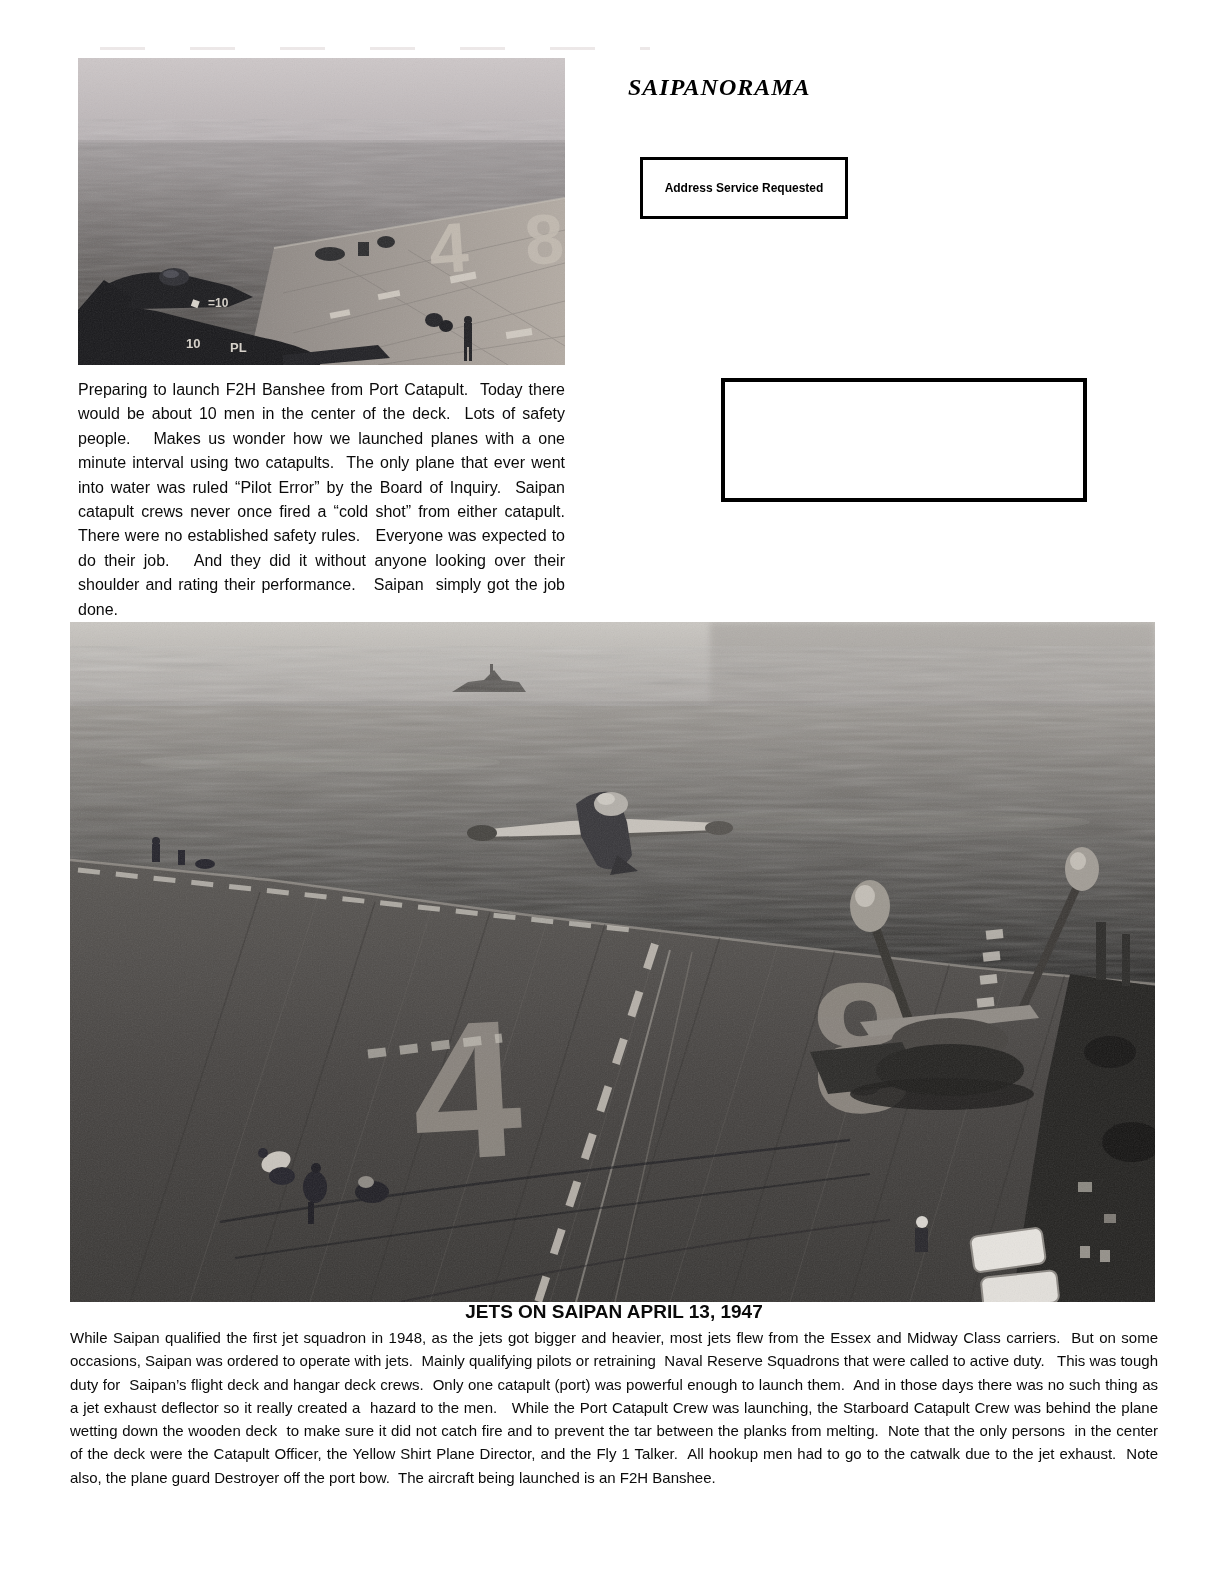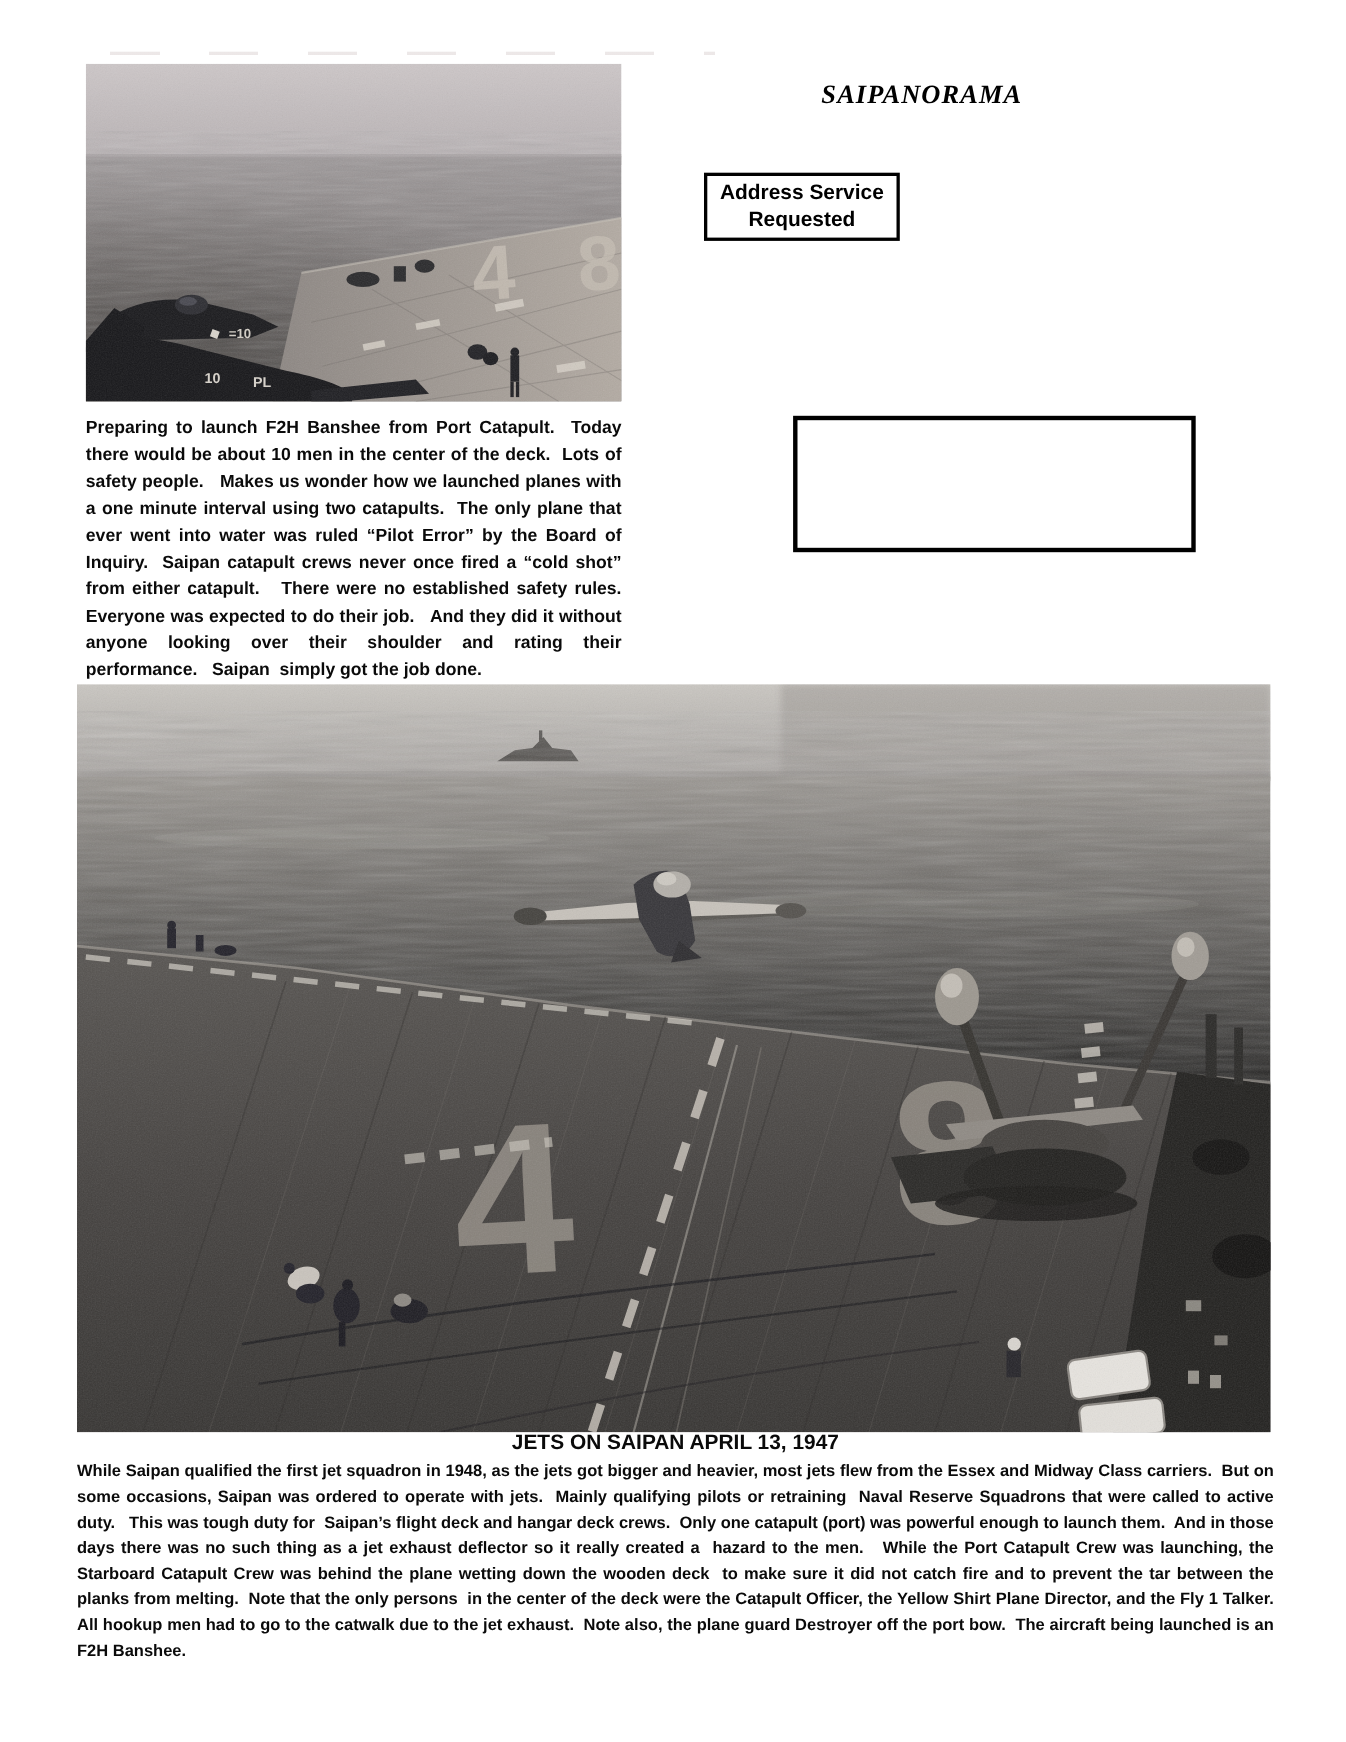--- a/index.html
+++ b/index.html
@@ -4,42 +4,42 @@
 <style>
   html,body{margin:0;padding:0;background:#ffffff;}
   .page{
     position:relative; width:1224px; height:1584px; background:#ffffff;
     font-family:"Liberation Sans","DejaVu Sans",sans-serif; overflow:hidden;
   }
   
   .masthead{position:absolute; left:628px; top:74px; width:420px;}
   .mast-title{
     font-family:"Liberation Serif","DejaVu Serif",serif;
-    font-weight:bold; font-style:italic; font-size:24px; letter-spacing:1px; color:#000;text-align:center;
+    font-weight:bold; font-style:italic; font-size:24px; letter-spacing:1px; color:#000;
   }
   .mast-address{
     font-style:italic; font-size:15px; line-height:19px; color:#111; margin-top:2px;
   }
   .address-service-box{
     position:absolute; left:640px; top:157px; width:172px; height:56px;
     border:3px solid #000; display:flex; align-items:center; justify-content:center;
-    text-align:center; font-weight:bold; font-size:19px; line-height:24px; color:#000;
-    padding:0 0;
+    text-align:center; font-weight:bold; font-size:12px; line-height:24px; color:#000;
+    padding:0 15px;
   }
   .mailing-box{
     position:absolute; left:721px; top:378px; width:358px; height:116px;
     border:4px solid #000; background:#fff;
   }
   
   .photo-top{position:absolute; left:78px; top:58px; width:487px; height:307px;}
   .photo-main{position:absolute; left:70px; top:622px; width:1085px; height:680px;}
   .photo-top svg,.photo-main svg{display:block;}
   
   .story{
-    font-weight:bold; color:#0a0a0a; text-align:justify; text-justify:inter-word;
+    font-weight:normal; color:#0a0a0a; text-align:justify; text-justify:inter-word;
     white-space:pre-wrap;
   }
   .story-top{
     position:absolute; left:78px; top:378px; width:487px;
     font-size:16px; line-height:24.4px;
   }
   .main-caption{
     position:absolute; left:70px; top:1301px; width:1088px; text-align:center;
     font-weight:bold; font-size:19px; line-height:22px; color:#0a0a0a;
   }

